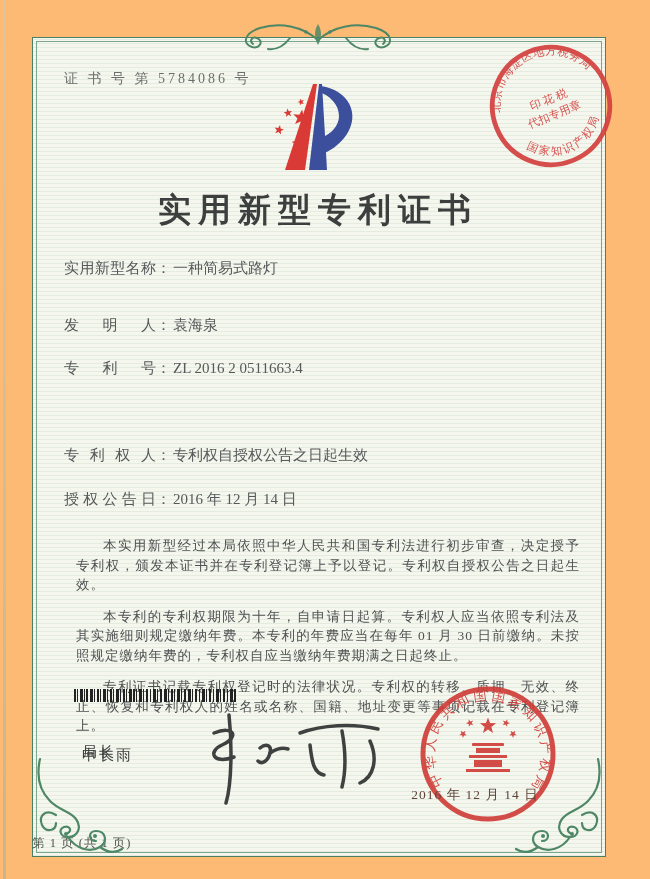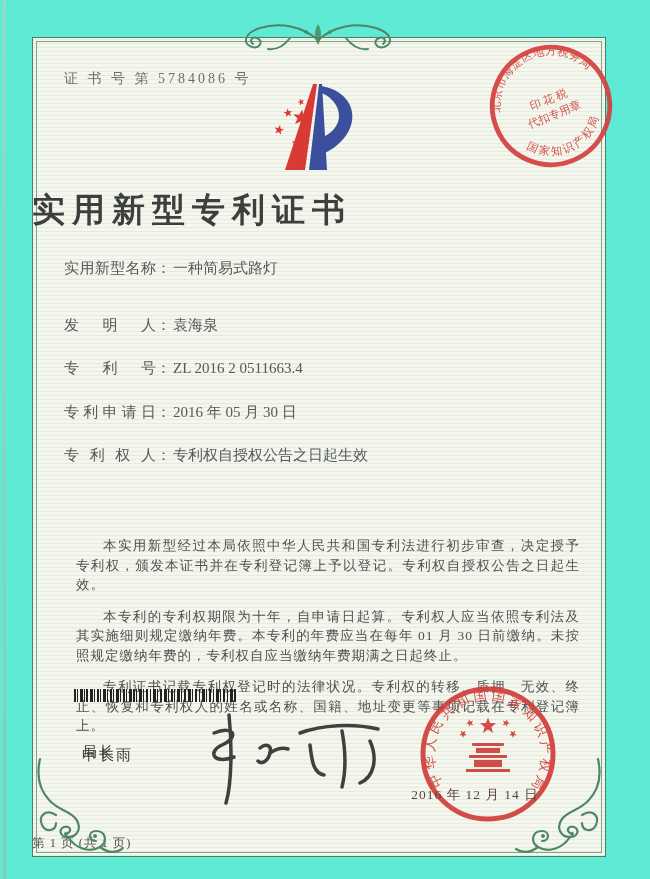--- a/index.html
+++ b/index.html
@@ -1,32 +1,32 @@
 <!DOCTYPE html>
 <html><head>
 <meta charset="utf-8">
 <style>
   html,body{margin:0;padding:0;background:#e8e8e6;}
   #canvas{
     position:relative;width:650px;height:879px;margin:0 auto;
-    background:#5eead4;overflow:hidden;
+    background:#fdba74;overflow:hidden;
     font-family:"Liberation Serif","DejaVu Serif",serif;
   }
   .scan-edge{position:absolute;left:3px;top:0;width:3px;height:100%;
     background:linear-gradient(180deg,#c2cdc2,#9fb2a2);opacity:.55;}
   
   .frame{position:absolute;left:32px;top:37px;width:572px;height:818px;
     border:1.5px solid #4a7f63;background:#f5f7ee;}
   .frame-inner{position:absolute;inset:3px;border:1px solid #7ba68b;pointer-events:none;}
   .texture{position:absolute;inset:0;
     background:repeating-linear-gradient(0deg,rgba(141,178,147,.16) 0 1px,transparent 1px 4px);
     pointer-events:none;}
   
   .cert-no{position:absolute;left:64px;top:70px;font-size:14px;color:#6b6f6c;letter-spacing:3px;}
-  .title{position:absolute;left:32px;top:188px;width:572px;
+  .title{position:absolute;left:32px;top:188px;width:572px;text-align:center;
     font-size:33px;font-weight:600;color:#3d3f3e;letter-spacing:7px;}
   .field{position:absolute;left:64px;font-size:15px;color:#56585a;white-space:nowrap;}
   .f-label{display:inline-block;width:92px;text-align:justify;text-align-last:justify;vertical-align:top;}
   .f-colon{display:inline-block;margin-right:2px;}
   .paras{position:absolute;left:64px;top:524px;width:528px;font-size:13.5px;
     line-height:19.5px;color:#4f5152;text-align:justify;letter-spacing:1px;}
   .paras p{margin:12px;text-indent:2em;}
   .signer{position:absolute;left:82px;font-size:15px;color:#3c3e3d;letter-spacing:2px;}
   .seal-date{position:absolute;left:390px;top:786px;width:170px;text-align:center;
     font-size:13.5px;color:#5f4339;letter-spacing:1px;z-index:5;}
@@ -120,25 +120,25 @@
 
   <div class="field" style="top:316px">
     <span class="f-label">发明人</span><span class="f-colon">：</span><span>袁海泉</span>
   </div>
   <div class="field" style="top:259px">
     <span class="f-label">实用新型名称</span><span class="f-colon">：</span><span>一种简易式路灯</span>
   </div>
   <div class="field" style="top:359px">
     <span class="f-label">专利号</span><span class="f-colon">：</span><span>ZL 2016 2 0511663.4</span>
   </div>
-  <div class="field" style="top:403px">
-    <span class="f-label">专利申请日</span><span class="f-colon">：</span><span>2016 年 05 月 30 日</span>
-  </div>
   <div class="field" style="top:446px">
     <span class="f-label">专利权人</span><span class="f-colon">：</span><span>专利权自授权公告之日起生效</span>
+  </div>
+  <div class="field" style="top:490px">
+    <span class="f-label">授权公告日</span><span class="f-colon">：</span><span>2016 年 12 月 14 日</span>
   </div>
 
   <div class="paras">
     <p>本实用新型经过本局依照中华人民共和国专利法进行初步审查，决定授予专利权，颁发本证书并在专利登记簿上予以登记。专利权自授权公告之日起生效。</p>
     <p>本专利的专利权期限为十年，自申请日起算。专利权人应当依照专利法及其实施细则规定缴纳年费。本专利的年费应当在每年 01 月 30 日前缴纳。未按照规定缴纳年费的，专利权自应当缴纳年费期满之日起终止。</p>
     <p>专利证书记载专利权登记时的法律状况。专利权的转移、质押、无效、终止、恢复和专利权人的姓名或名称、国籍、地址变更等事项记载在专利登记簿上。</p>
   </div>
 
   <svg class="barcode" width="162" height="13" viewBox="0 0 162 13">
     <g fill="#222">

